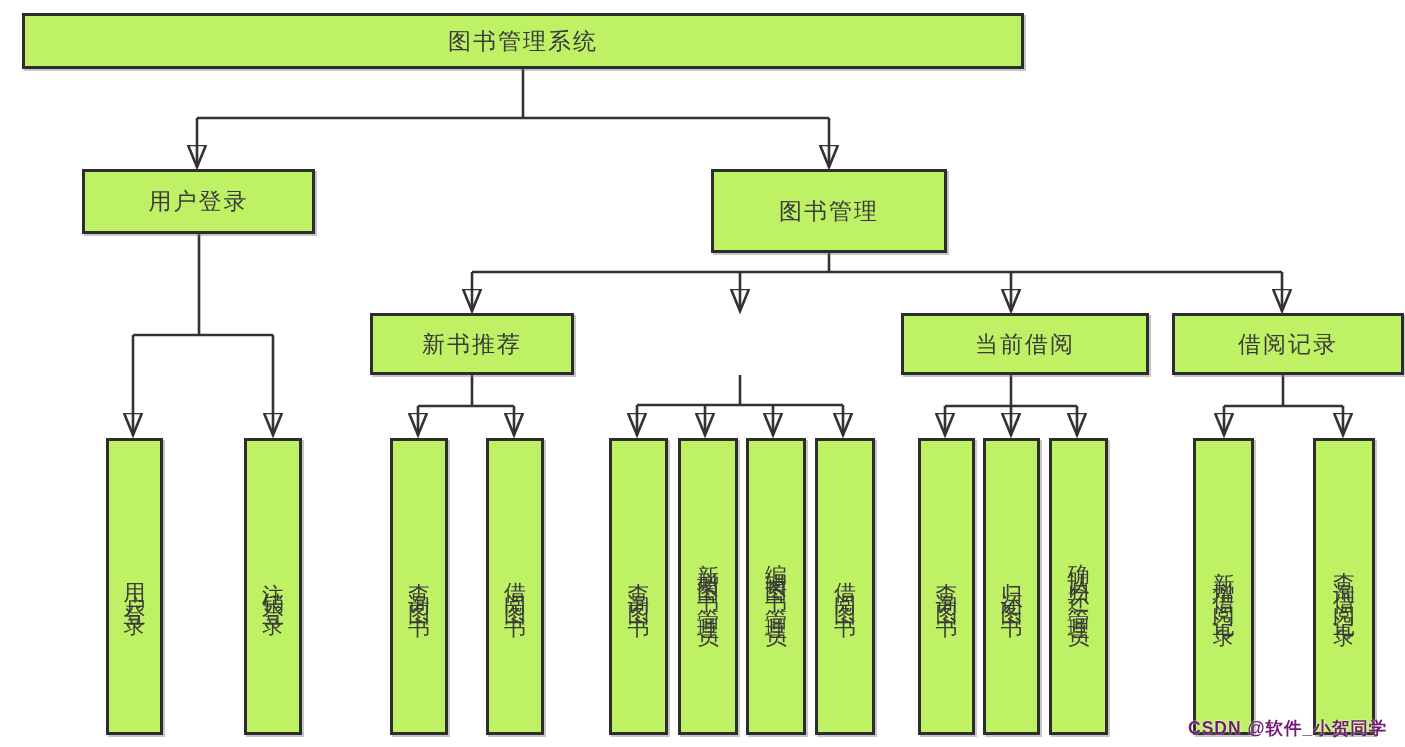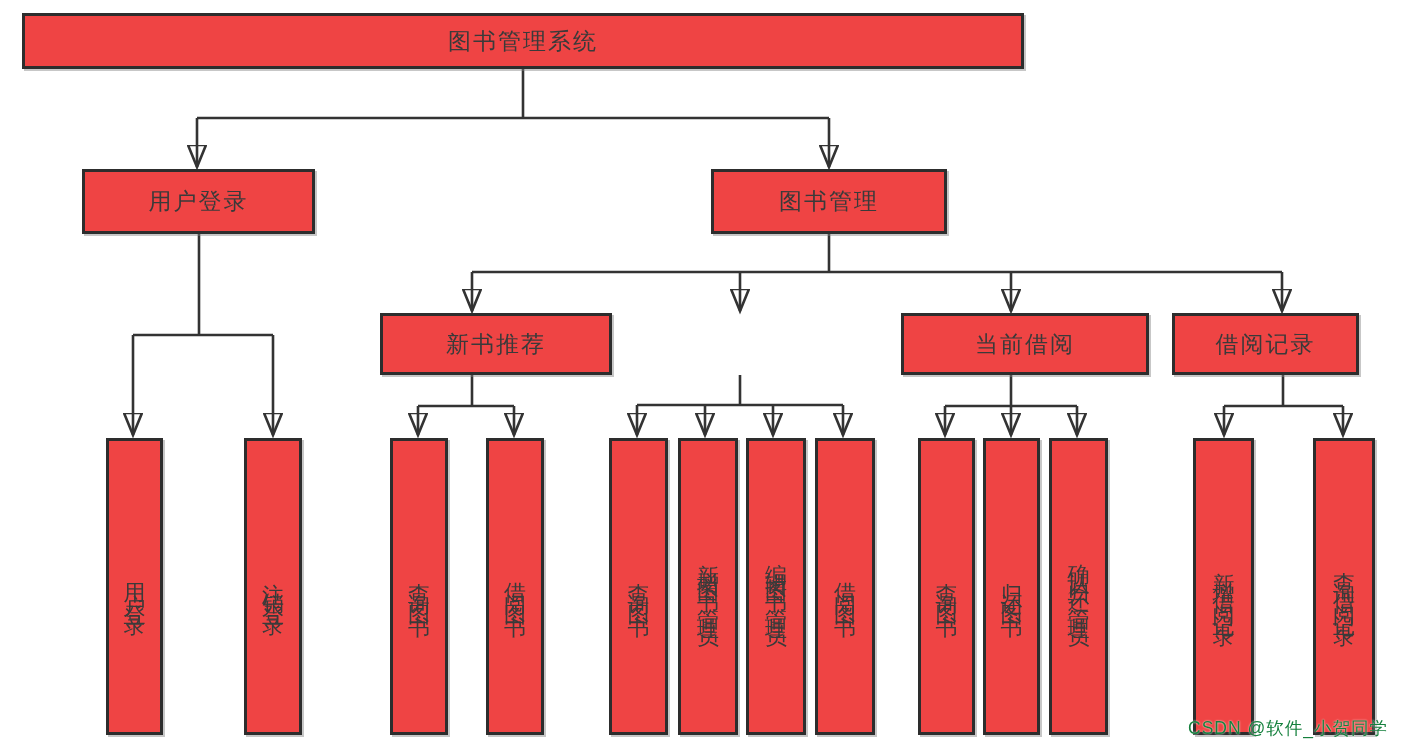--- a/index.html
+++ b/index.html
@@ -18,21 +18,21 @@
     z-index: 1;
   }
   svg.connectors line, svg.connectors path {
     stroke: #333333;
     stroke-width: 2.6;
     fill: none;
   }
   .box {
     position: absolute;
     box-sizing: border-box;
-    background: #ef4444;
+    background: #bef264;
     border: 3px solid #2d2d2d;
     box-shadow: 2px 2px 0 rgba(130,130,130,0.45);
     display: flex;
     align-items: center;
     justify-content: center;
     z-index: 2;
   }
   .label {
     color: #3a3a3a;
     font-size: 23px;
@@ -46,22 +46,22 @@
     letter-spacing: 11px;
     white-space: nowrap;
   }
   .label.v-long { letter-spacing: 9px; }
   .watermark {
     position: absolute;
     left: 1188px;
     top: 716px;
     z-index: 3;
     font-size: 17.5px;
-    font-weight: 400;
-    color: #15803d;
+    font-weight: 700;
+    color: #701a75;
     letter-spacing: 1px;
     white-space: nowrap;
     text-shadow: 0 0 2px #ffffff;
   }
 </style>
 </head>
 <body>
 
 <div class="stage">
 
@@ -107,31 +107,31 @@
     <line x1="1343" y1="406" x2="1343" y2="435" marker-end="url(#arr)"></line>
   </svg>
 
   <div class="box" style="left:22px;top:13px;width:1002px;height:56px">
     <span class="label">图书管理系统</span>
   </div>
 
   <div class="box" style="left:82px;top:169px;width:233px;height:65px">
     <span class="label">用户登录</span>
   </div>
-  <div class="box" style="left:711px;top:169px;width:236px;height:65px">
+  <div class="box" style="left:711px;top:169px;width:236px;height:84px">
     <span class="label">图书管理</span>
   </div>
 
-  <div class="box" style="left:380px;top:313px;width:232px;height:62px">
+  <div class="box" style="left:370px;top:313px;width:204px;height:62px">
     <span class="label">新书推荐</span>
   </div>
   <div class="box" style="left:901px;top:313px;width:248px;height:62px">
     <span class="label">当前借阅</span>
   </div>
-  <div class="box" style="left:1172px;top:313px;width:187px;height:62px">
+  <div class="box" style="left:1172px;top:313px;width:232px;height:62px">
     <span class="label">借阅记录</span>
   </div>
 
   <div class="box" style="left:106px;top:438px;width:57px;height:297px">
     <span class="label v">用户登录</span>
   </div>
   <div class="box" style="left:244px;top:438px;width:58px;height:297px">
     <span class="label v">注销登录</span>
   </div>
 

